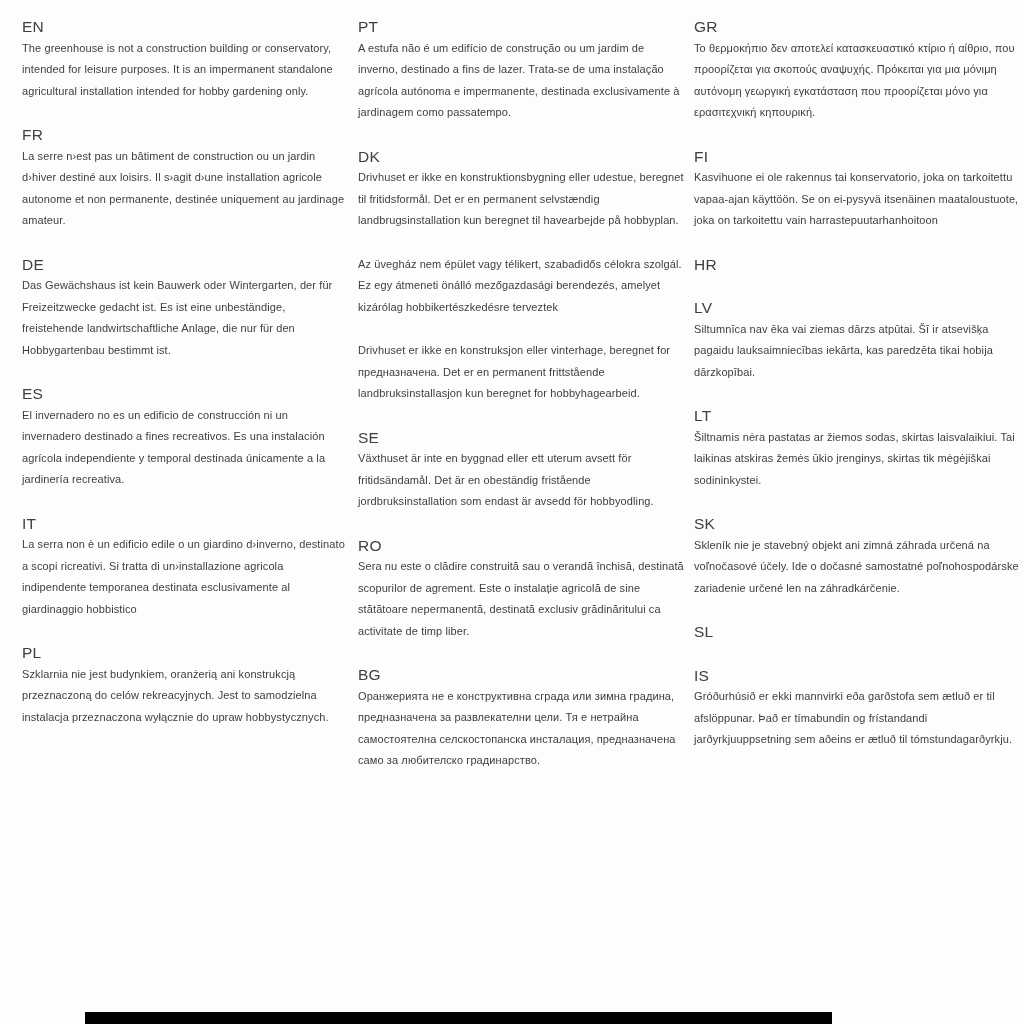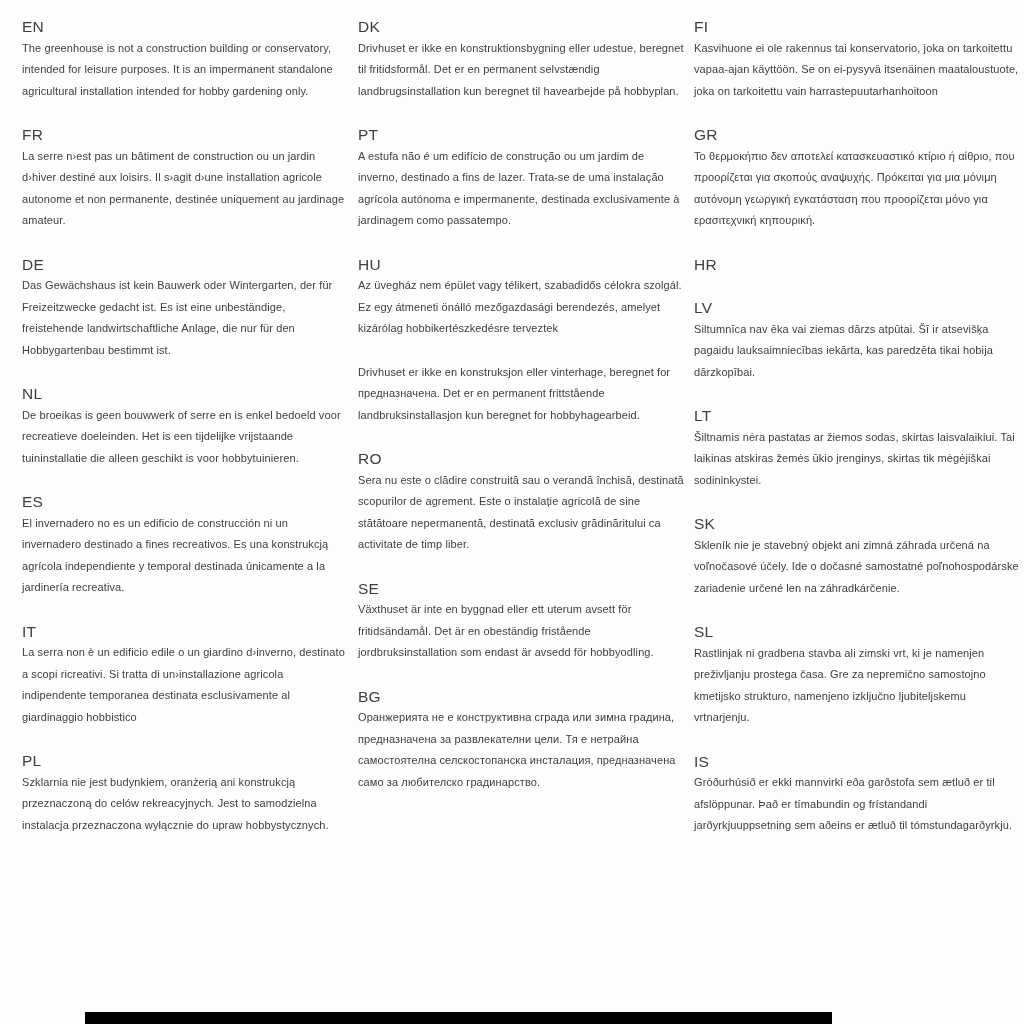--- a/index.html
+++ b/index.html
@@ -52,96 +52,90 @@
       </div>
       <div class="block">
         <div class="code">FR</div>
         <p class="text">La serre n›est pas un bâtiment de construction ou un jardin d›hiver destiné aux loisirs. Il s›agit d›une installation agricole autonome et non permanente, destinée uniquement au jardinage amateur.</p>
       </div>
       <div class="block">
         <div class="code">DE</div>
         <p class="text">Das Gewächshaus ist kein Bauwerk oder Wintergarten, der für Freizeitzwecke gedacht ist. Es ist eine unbeständige, freistehende landwirtschaftliche Anlage, die nur für den Hobbygartenbau bestimmt ist.</p>
       </div>
       <div class="block">
-        <div class="code">NL</div>
-        <p class="text">De broeikas is geen bouwwerk of serre en is enkel bedoeld voor recreatieve doeleinden. Het is een tijdelijke vrijstaande tuininstallatie die alleen geschikt is voor hobbytuinieren.</p>
-      </div>
-      <div class="block">
         <div class="code">ES</div>
-        <p class="text">El invernadero no es un edificio de construcción ni un invernadero destinado a fines recreativos. Es una konstrukcją agrícola independiente y temporal destinada únicamente a la jardinería recreativa.</p>
+        <p class="text">El invernadero no es un edificio de construcción ni un invernadero destinado a fines recreativos. Es una instalación agrícola independiente y temporal destinada únicamente a la jardinería recreativa.</p>
       </div>
       <div class="block">
         <div class="code">IT</div>
         <p class="text">La serra non è un edificio edile o un giardino d›inverno, destinato a scopi ricreativi. Si tratta di un›installazione agricola indipendente temporanea destinata esclusivamente al giardinaggio hobbistico</p>
       </div>
       <div class="block">
         <div class="code">PL</div>
         <p class="text">Szklarnia nie jest budynkiem, oranżerią ani konstrukcją przeznaczoną do celów rekreacyjnych. Jest to samodzielna instalacja przeznaczona wyłącznie do upraw hobbystycznych.</p>
       </div>
 
     </div>
 
     <div class="col">
       <div class="block">
+        <div class="code">PT</div>
+        <p class="text">A estufa não é um edifício de construção ou um jardim de inverno, destinado a fins de lazer. Trata-se de uma instalação agrícola autónoma e impermanente, destinada exclusivamente à jardinagem como passatempo.</p>
+      </div>
+      <div class="block">
         <div class="code">DK</div>
         <p class="text">Drivhuset er ikke en konstruktionsbygning eller udestue, beregnet til fritidsformål. Det er en permanent selvstændig landbrugsinstallation kun beregnet til havearbejde på hobbyplan.</p>
       </div>
       <div class="block">
-        <div class="code">PT</div>
-        <p class="text">A estufa não é um edifício de construção ou um jardim de inverno, destinado a fins de lazer. Trata-se de uma instalação agrícola autónoma e impermanente, destinada exclusivamente à jardinagem como passatempo.</p>
-      </div>
-      <div class="block">
-        <div class="code">HU</div>
         <p class="text">Az üvegház nem épület vagy télikert, szabadidős célokra szolgál. Ez egy átmeneti önálló mezőgazdasági berendezés, amelyet kizárólag hobbikertészkedésre terveztek</p>
       </div>
       <div class="block">
         <p class="text">Drivhuset er ikke en konstruksjon eller vinterhage, beregnet for предназначена. Det er en permanent frittstående landbruksinstallasjon kun beregnet for hobbyhagearbeid.</p>
       </div>
       <div class="block">
+        <div class="code">SE</div>
+        <p class="text">Växthuset är inte en byggnad eller ett uterum avsett för fritidsändamål. Det är en obeständig fristående jordbruksinstallation som endast är avsedd för hobbyodling.</p>
+      </div>
+      <div class="block">
         <div class="code">RO</div>
         <p class="text">Sera nu este o clădire construită sau o verandă închisă, destinată scopurilor de agrement. Este o instalație agricolă de sine stătătoare nepermanentă, destinată exclusiv grădinăritului ca activitate de timp liber.</p>
-      </div>
-      <div class="block">
-        <div class="code">SE</div>
-        <p class="text">Växthuset är inte en byggnad eller ett uterum avsett för fritidsändamål. Det är en obeständig fristående jordbruksinstallation som endast är avsedd för hobbyodling.</p>
       </div>
       <div class="block">
         <div class="code">BG</div>
         <p class="text">Оранжерията не е конструктивна сграда или зимна градина, предназначена за развлекателни цели. Тя е нетрайна самостоятелна селскостопанска инсталация, предназначена само за любителско градинарство.</p>
       </div>
 
     </div>
 
     <div class="col">
       <div class="block">
+        <div class="code">GR</div>
+        <p class="text">Το θερμοκήπιο δεν αποτελεί κατασκευαστικό κτίριο ή αίθριο, που προορίζεται για σκοπούς αναψυχής. Πρόκειται για μια μόνιμη αυτόνομη γεωργική εγκατάσταση που προορίζεται μόνο για ερασιτεχνική κηπουρική.</p>
+      </div>
+      <div class="block">
         <div class="code">FI</div>
         <p class="text">Kasvihuone ei ole rakennus tai konservatorio, joka on tarkoitettu vapaa-ajan käyttöön. Se on ei-pysyvä itsenäinen maataloustuote, joka on tarkoitettu vain harrastepuutarhanhoitoon</p>
-      </div>
-      <div class="block">
-        <div class="code">GR</div>
-        <p class="text">Το θερμοκήπιο δεν αποτελεί κατασκευαστικό κτίριο ή αίθριο, που προορίζεται για σκοπούς αναψυχής. Πρόκειται για μια μόνιμη αυτόνομη γεωργική εγκατάσταση που προορίζεται μόνο για ερασιτεχνική κηπουρική.</p>
       </div>
       <div class="block">
         <div class="code">HR</div>
       </div>
       <div class="block">
         <div class="code">LV</div>
         <p class="text">Siltumnīca nav ēka vai ziemas dārzs atpūtai. Šī ir atsevišķa pagaidu lauksaimniecības iekārta, kas paredzēta tikai hobija dārzkopībai.</p>
       </div>
       <div class="block">
         <div class="code">LT</div>
         <p class="text">Šiltnamis nėra pastatas ar žiemos sodas, skirtas laisvalaikiui. Tai laikinas atskiras žemės ūkio įrenginys, skirtas tik mėgėjiškai sodininkystei.</p>
       </div>
       <div class="block">
         <div class="code">SK</div>
         <p class="text">Skleník nie je stavebný objekt ani zimná záhrada určená na voľnočasové účely. Ide o dočasné samostatné poľnohospodárske zariadenie určené len na záhradkárčenie.</p>
       </div>
       <div class="block">
         <div class="code">SL</div>
-        <p class="text">Rastlinjak ni gradbena stavba ali zimski vrt, ki je namenjen preživljanju prostega časa. Gre za nepremično samostojno kmetijsko strukturo, namenjeno izključno ljubiteljskemu vrtnarjenju.</p>
       </div>
       <div class="block">
         <div class="code">IS</div>
         <p class="text">Gróðurhúsið er ekki mannvirki eða garðstofa sem ætluð er til afslöppunar. Það er tímabundin og frístandandi jarðyrkjuuppsetning sem aðeins er ætluð til tómstundagarðyrkju.</p>
       </div>
     </div>
 
   </div>
 
   <div class="page-edge-artifact"></div>

